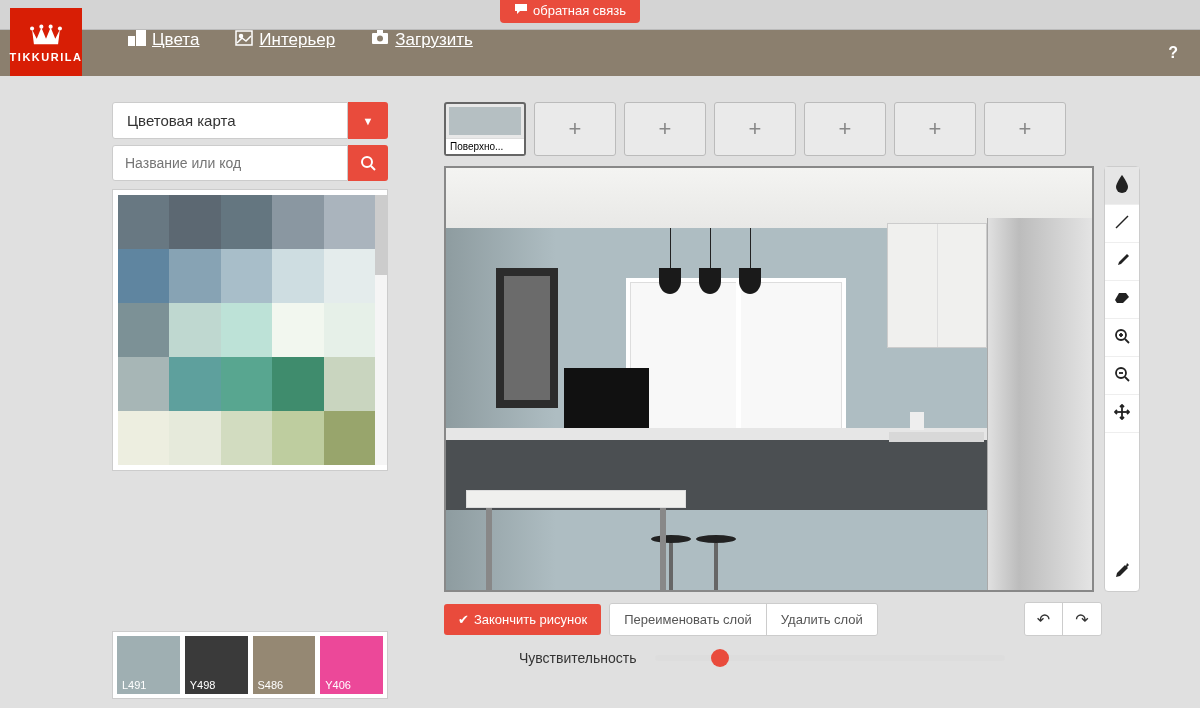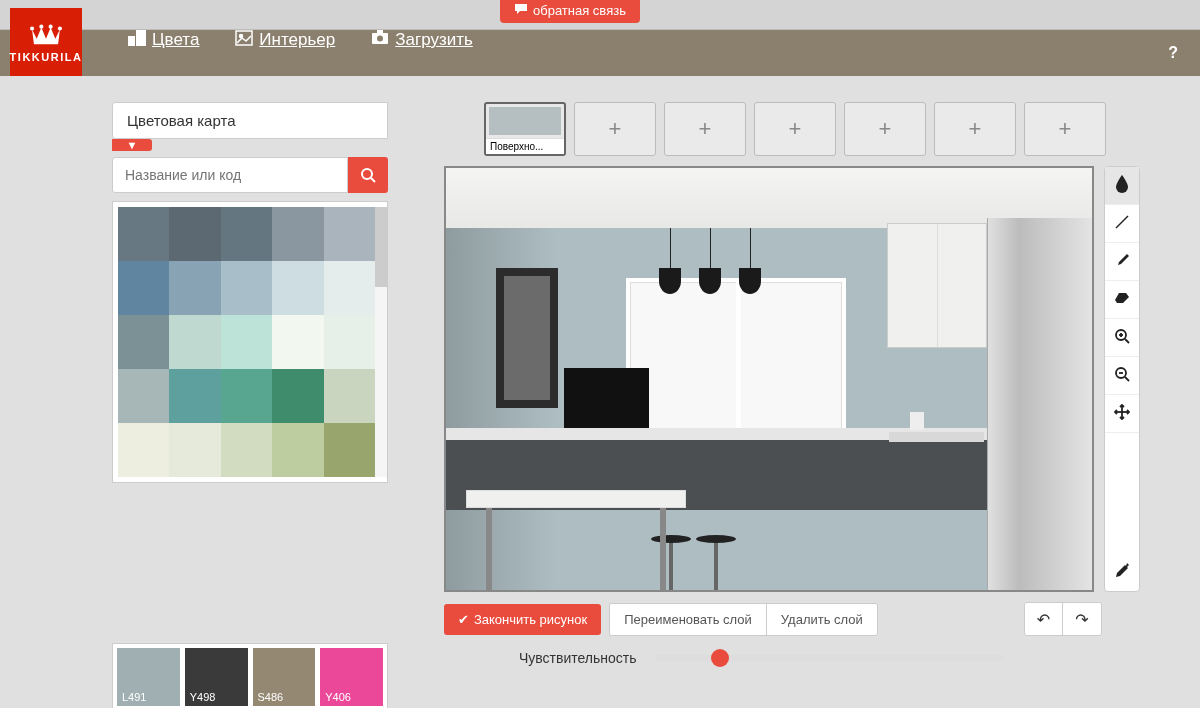--- a/index.html
+++ b/index.html
@@ -12,21 +12,21 @@
 .logo { width: 72px; height: 68px; background: #d81e05; display: flex; flex-direction: column; align-items: center; justify-content: center; margin-top: -22px; margin-right: 28px; z-index: 5; }
 .logo svg { width: 38px; height: 26px; }
 .logo-text { font-size: 11px; letter-spacing: 1.5px; font-weight: bold; margin-top: 3px; }
 .nav-item { display: flex; align-items: flex-start; gap: 6px; padding: 0 18px; font-size: 17px; cursor: pointer; height: 46px; text-decoration: underline; }
 .nav-spacer { flex: 1; }
 .help-icon { font-size: 16px; font-weight: bold; padding: 0 12px; cursor: pointer; }
 
 .content { display: flex; padding: 26px 60px 0 112px; gap: 56px; }
 
 .left-col { width: 276px; display: flex; flex-direction: column; }
-.dropdown-row { display: flex; flex-direction: column; }
+.dropdown-row { display: flex; }
 .dropdown { flex: 1; background: #fff; border: 1px solid #ccc; padding: 9px 14px; font-size: 15px; color: #333; border-radius: 3px 0 0 3px; }
 .dropdown-btn { width: 40px; background: #e94b3c; border-radius: 0 3px 3px 0; display: flex; align-items: center; justify-content: center; cursor: pointer; color: #fff; font-size: 11px; }
 .search-row { display: flex; margin-top: 6px; }
 .search-input { flex: 1; border: 1px solid #ccc; padding: 9px 12px; font-size: 14px; border-radius: 3px 0 0 3px; color: #701a75; }
 .search-btn { width: 40px; background: #e94b3c; border-radius: 0 3px 3px 0; display: flex; align-items: center; justify-content: center; cursor: pointer; }
 
 .swatch-panel { background: #fff; border: 1px solid #ccc; margin-top: 8px; padding: 5px 0 5px 5px; }
 .swatch-grid { display: grid; grid-template-columns: repeat(5, 1fr); gap: 0; }
 .swatch { height: 54px; cursor: pointer; }
 .swatch-container { display: flex; }
@@ -34,21 +34,21 @@
 .scroll-col { width: 12px; background: #f5f5f5; position: relative; }
 .scroll-thumb { width: 100%; height: 80px; background: #ccc; position: absolute; top: 0; }
 
 .selected-colors { margin-top: 160px; background: #fff; border: 1px solid #ccc; padding: 4px; display: flex; gap: 5px; }
 .sel-swatch { width: 66px; height: 58px; position: relative; cursor: pointer; text-align: right; }
 .sel-label { position: absolute; bottom: 3px; left: 5px; font-size: 11px; color: #fff; }
 
 .right-col { flex: 1; display: flex; flex-direction: column; }
 .surface-tabs { display: flex; gap: 8px; margin-bottom: 10px; }
 .surface-tab { width: 82px; height: 54px; border: 1px solid #bbb; background: #e8e8e8; border-radius: 3px; display: flex; flex-direction: column; position: relative; cursor: pointer; }
-.surface-tab.active { border: 2px solid #666; margin-left: 40px; }
+.surface-tab.active { border: 2px solid #666; }
 .surface-thumb { flex: 1; background: #b5bfc2; margin: 3px; }
 .surface-label { background: #fff; font-size: 10px; padding: 2px 4px; white-space: nowrap; overflow: hidden; text-overflow: ellipsis; border-top: 1px solid #ddd; }
 .surface-add { display: flex; align-items: center; justify-content: center; font-size: 22px; color: #888; background: #eaeaea; }
 
 .canvas-area { display: flex; gap: 10px; }
 .canvas { flex: 1; height: 426px; border: 2px solid #888; background: #a9b7bb; position: relative; overflow: hidden; }
 
 
 .ceiling { position: absolute; left: 0; top: 0; right: 0; height: 60px; background: linear-gradient(#f4f4f2, #e8e8e6); }
 .wall { position: absolute; left: 0; top: 0; right: 0; bottom: 0; background: #aebdc2; }

